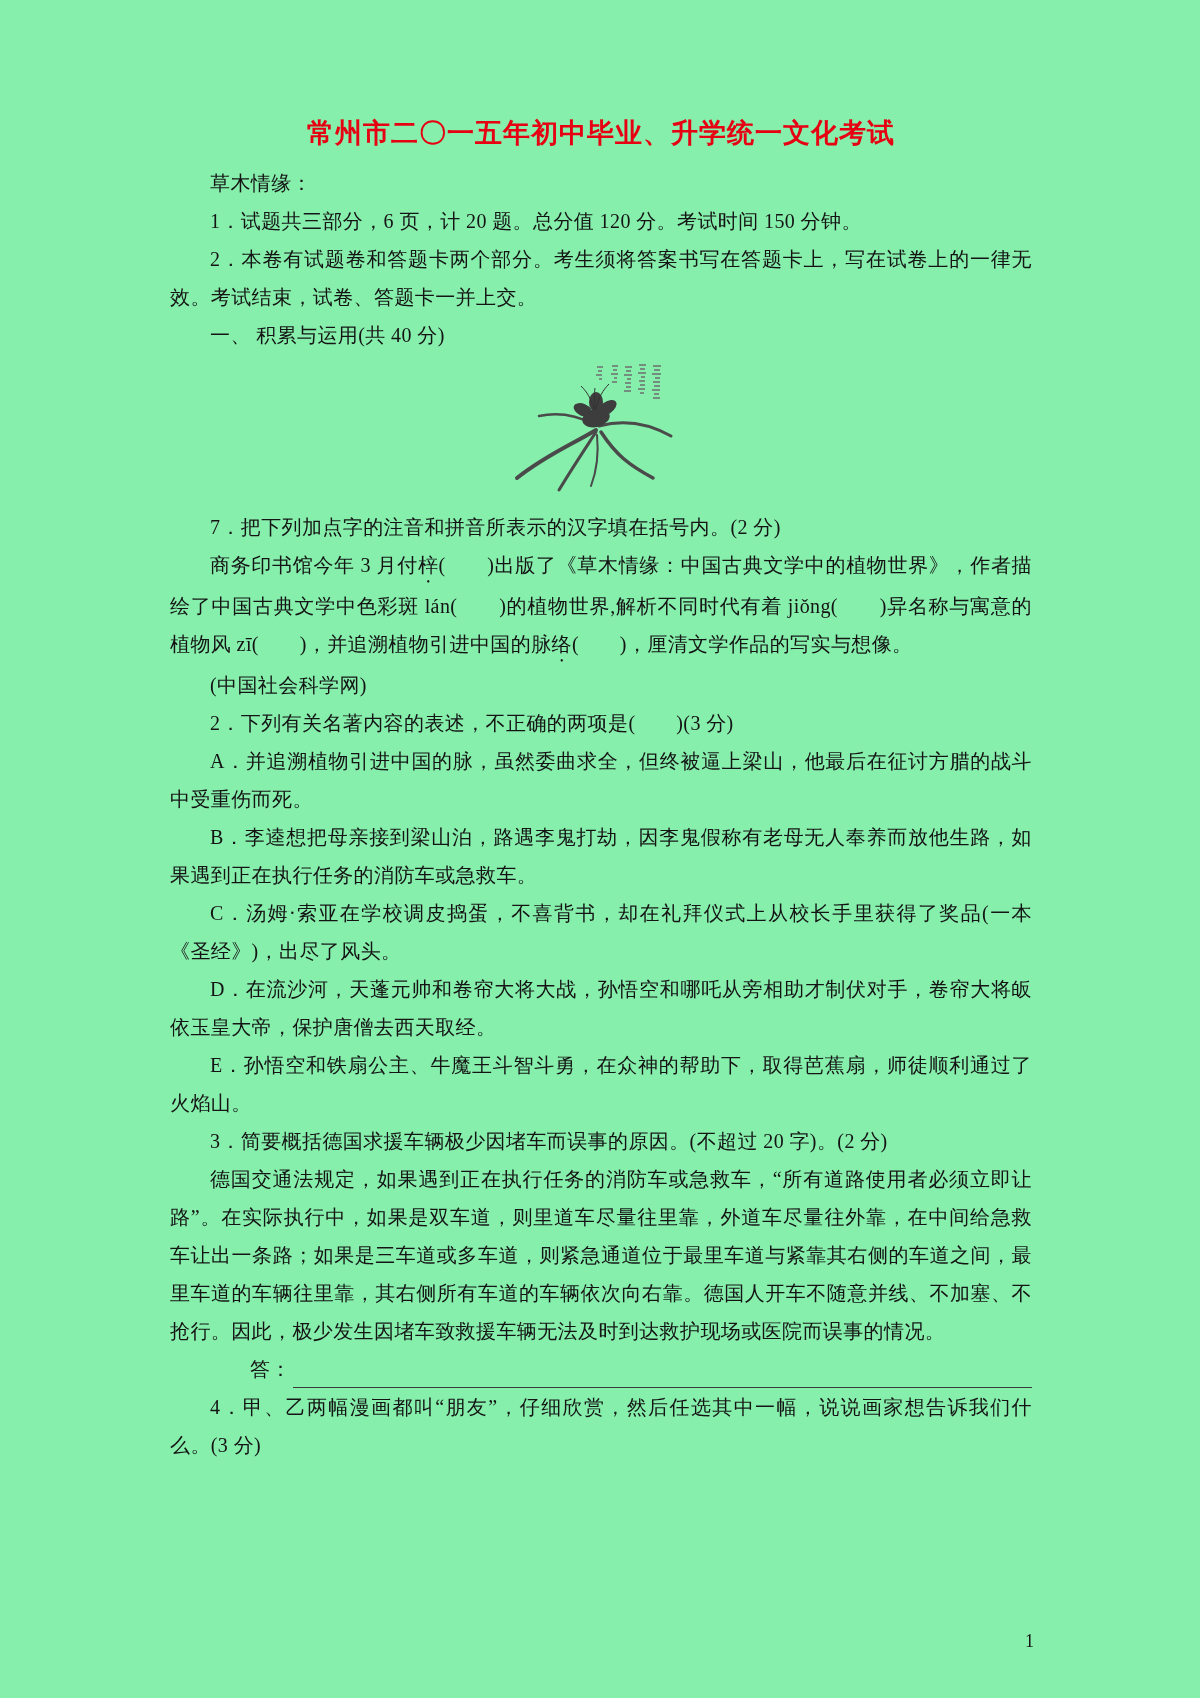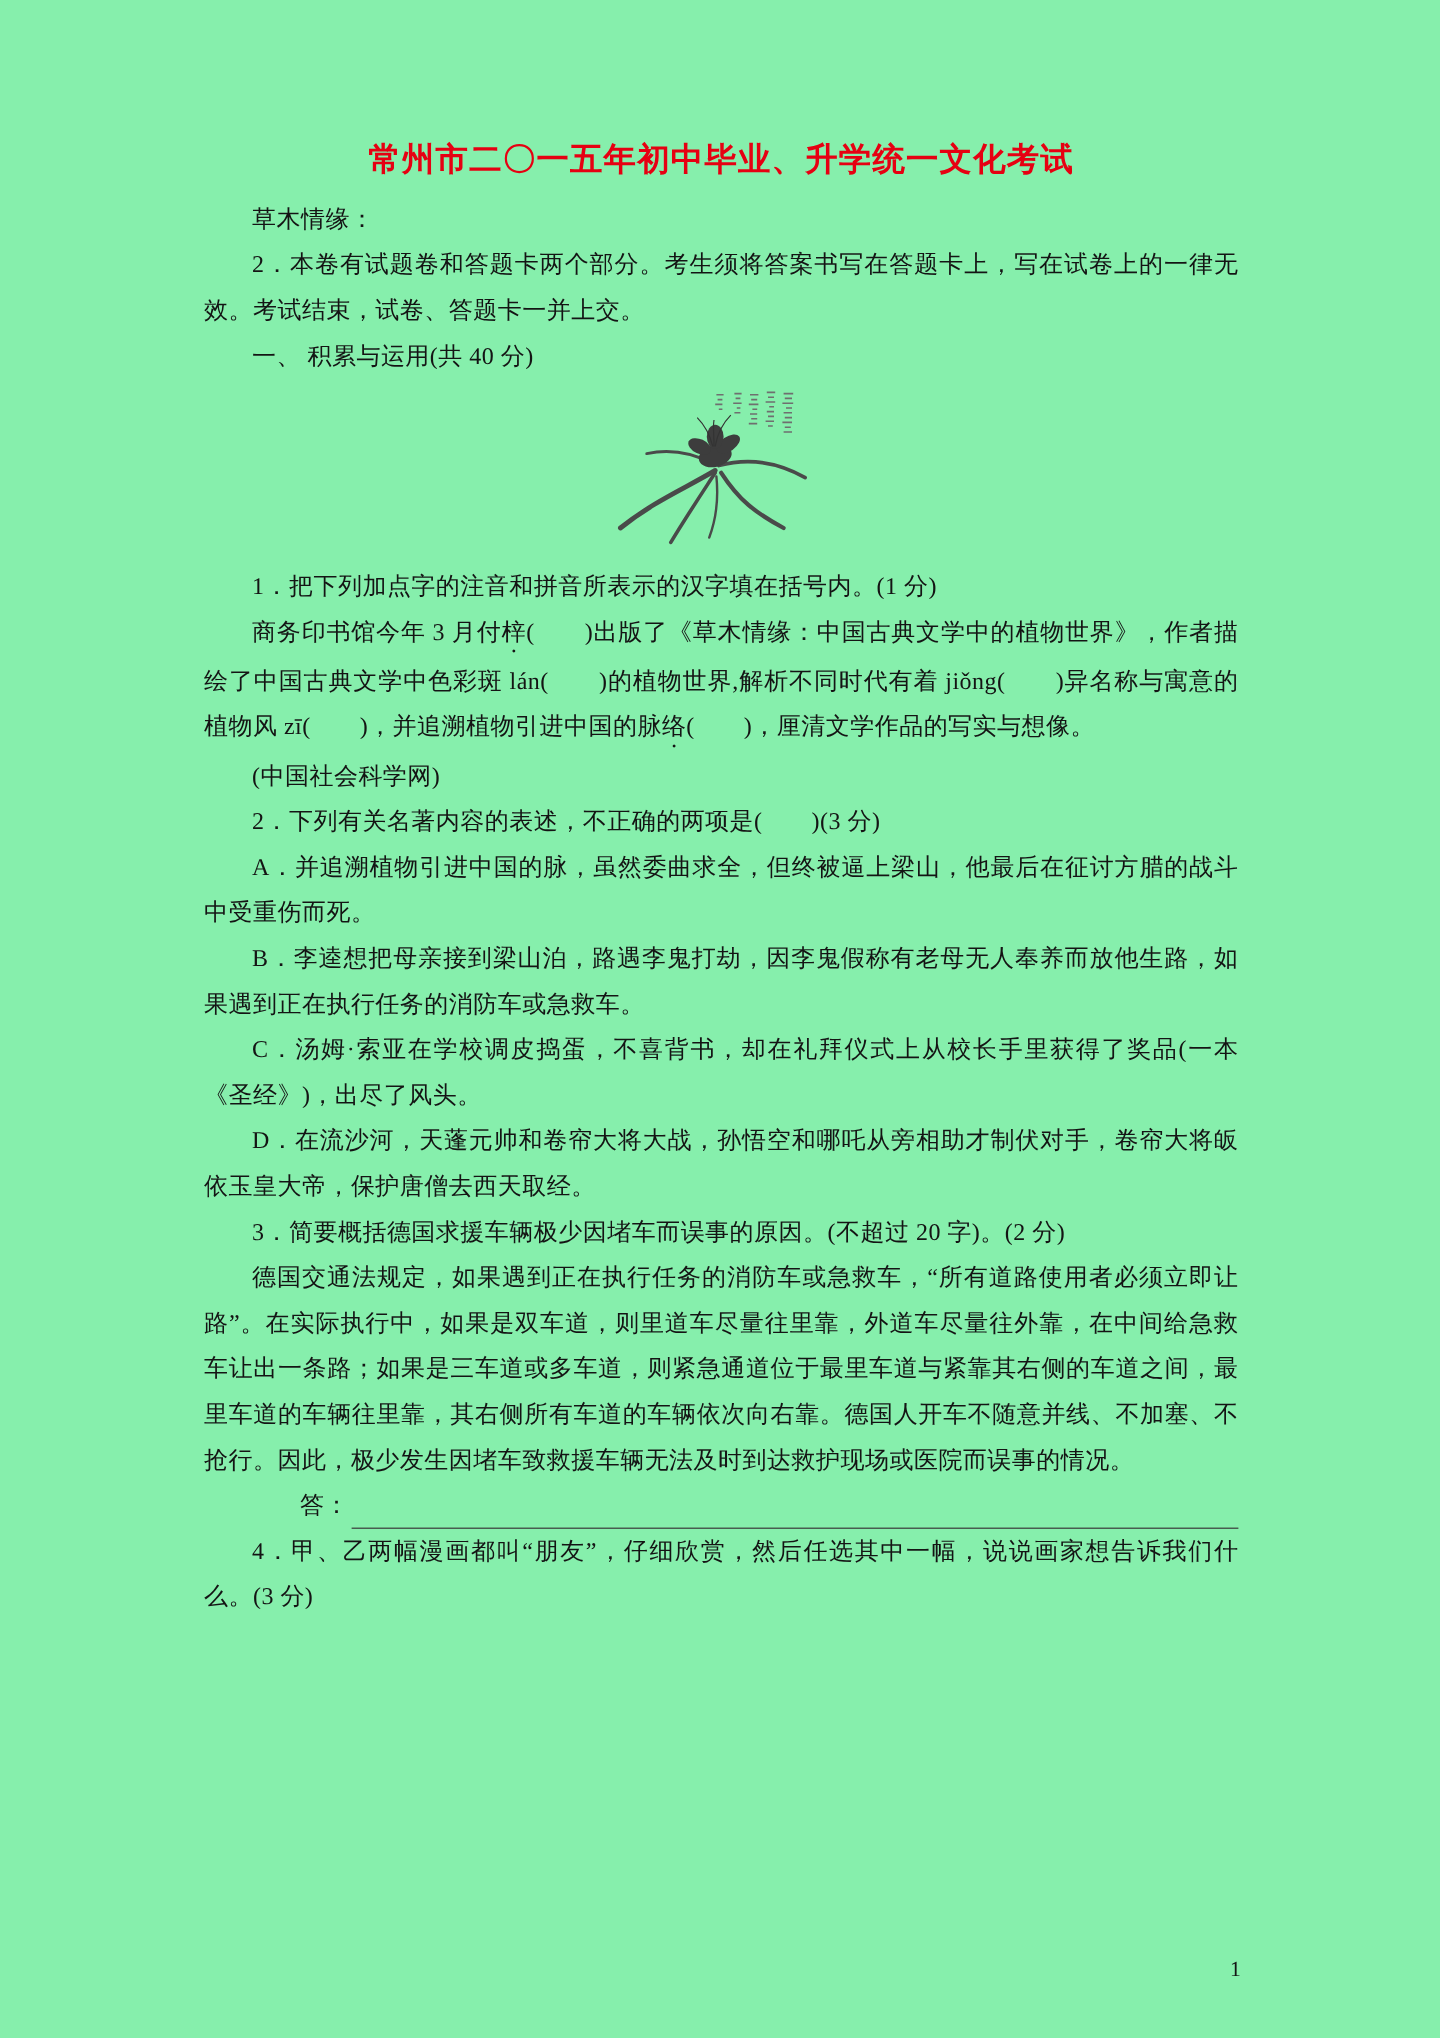--- a/index.html
+++ b/index.html
@@ -63,20 +63,21 @@
   }
 </style>
 </head>
 <body>
 
 <div class="page">
 
   <h1 class="title">常州市二〇一五年初中毕业、升学统一文化考试</h1>
 
   <p class="para">草木情缘：</p>
+  <p class="para">1．试题共三部分，6 页，计 20 题。总分值 120 分。考试时间 150 分钟。</p>
   <p class="para">2．本卷有试题卷和答题卡两个部分。考生须将答案书写在答题卡上，写在试卷上的一律无效。考试结束，试卷、答题卡一并上交。</p>
 
   <p class="para">一、 积累与运用(共 40 分)</p>
 
   <div class="figure-wrap">
     <svg width="200" height="140" viewBox="0 0 200 140" role="img" aria-label="水墨花卉题字图">
 
       <g stroke="#6f6f6f" stroke-width="1.3" fill="none">
         <path d="M152 6h8M153 10h6M151 14h9M154 18h5M152 22h7M153 26h6M151 30h8M153 34h5M152 38h7"></path>
         <path d="M138 5h7M139 9h5M137 13h8M140 17h4M138 21h6M139 25h5M137 29h7M139 33h4"></path>
@@ -102,31 +103,32 @@
       </g>
 
       <g stroke="#333" stroke-width="1" fill="none">
         <path d="M95 50 C97 38 102 30 108 24"></path>
         <path d="M93 50 C90 38 86 32 80 26"></path>
         <path d="M94 50 C94 40 93 34 94 28"></path>
       </g>
     </svg>
   </div>
 
-  <p class="para">1．把下列加点字的注音和拼音所表示的汉字填在括号内。(1 分)</p>
+  <p class="para">7．把下列加点字的注音和拼音所表示的汉字填在括号内。(2 分)</p>
 
   <p class="para"><span>商务印书馆今年 3 月付</span><span class="dot-under">梓</span><span>(　　)出版了《草木情缘：中国古典文学中的植物世界》，作者描绘了中国古典文学中色彩斑 lán(　　)的植物世界,解析不同时代有着 jiǒng(　　)异名称与寓意的植物风 zī(　　)，并追溯植物引进中国的脉</span><span class="dot-under">络</span><span>(　　)，厘清文学作品的写实与想像。</span></p>
 
   <p class="para">(中国社会科学网)</p>
 
   <p class="para">2．下列有关名著内容的表述，不正确的两项是(　　)(3 分)</p>
   <p class="para">A．并追溯植物引进中国的脉，虽然委曲求全，但终被逼上梁山，他最后在征讨方腊的战斗中受重伤而死。</p>
   <p class="para">B．李逵想把母亲接到梁山泊，路遇李鬼打劫，因李鬼假称有老母无人奉养而放他生路，如果遇到正在执行任务的消防车或急救车。</p>
   <p class="para">C．汤姆·索亚在学校调皮捣蛋，不喜背书，却在礼拜仪式上从校长手里获得了奖品(一本《圣经》)，出尽了风头。</p>
   <p class="para">D．在流沙河，天蓬元帅和卷帘大将大战，孙悟空和哪吒从旁相助才制伏对手，卷帘大将皈依玉皇大帝，保护唐僧去西天取经。</p>
+  <p class="para">E．孙悟空和铁扇公主、牛魔王斗智斗勇，在众神的帮助下，取得芭蕉扇，师徒顺利通过了火焰山。</p>
 
   <p class="para">3．简要概括德国求援车辆极少因堵车而误事的原因。(不超过 20 字)。(2 分)</p>
   <p class="para">德国交通法规定，如果遇到正在执行任务的消防车或急救车，“所有道路使用者必须立即让路”。在实际执行中，如果是双车道，则里道车尽量往里靠，外道车尽量往外靠，在中间给急救车让出一条路；如果是三车道或多车道，则紧急通道位于最里车道与紧靠其右侧的车道之间，最里车道的车辆往里靠，其右侧所有车道的车辆依次向右靠。德国人开车不随意并线、不加塞、不抢行。因此，极少发生因堵车致救援车辆无法及时到达救护现场或医院而误事的情况。</p>
 
   <p class="para answer-para">
       <span>答：</span>
       <span class="answer-line"></span>
     </p>
 
   <p class="para">4．甲、乙两幅漫画都叫“朋友”，仔细欣赏，然后任选其中一幅，说说画家想告诉我们什么。(3 分)</p>

